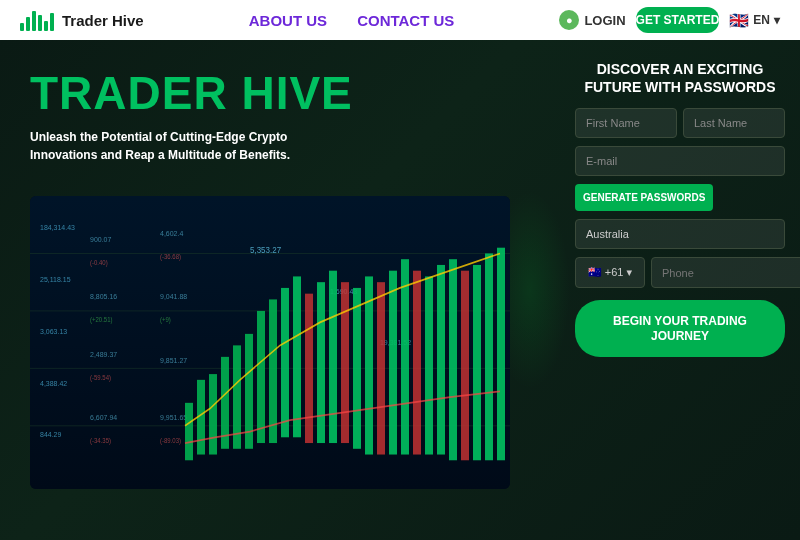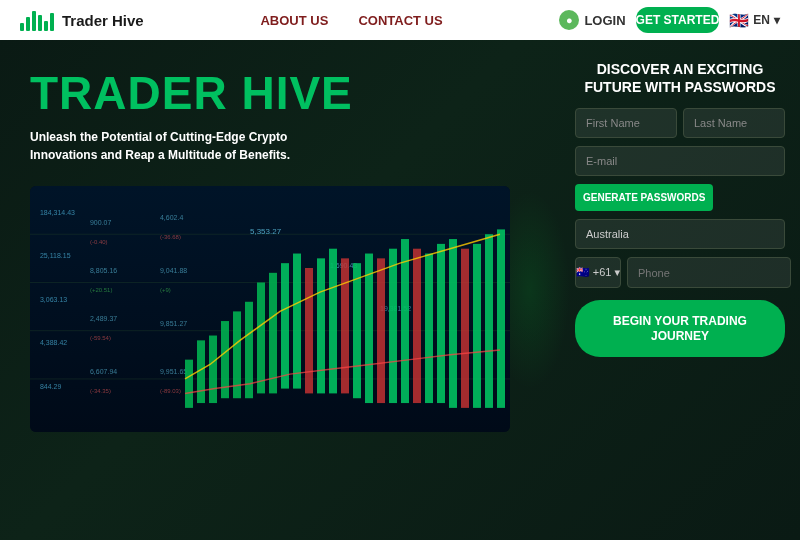--- a/index.html
+++ b/index.html
@@ -45,23 +45,23 @@
       font-weight: bold;
       color: #1a1a1a;
     }
     .nav-links {
       display: flex;
       align-items: center;
       gap: 30px;
       margin: 0 auto;
     }
     .nav-link {
-      font-size: 13px;
+      font-size: 15px;
       font-weight: 600;
-      color: #7f1d1d;
+      color: #6d28d9;
       text-decoration: none;
       cursor: pointer;
       text-align: center;
     }
     .nav-right {
       display: flex;
       align-items: center;
       gap: 10px;
     }
     .login-btn {
@@ -137,26 +137,26 @@
       font-size: 12px;
       font-weight: bold;
       color: #fff;
       line-height: 1.5;
       max-width: 300px;
     }
 
     
     .chart-container {
       width: 480px;
-      height: 246px;
+      height: 293px;
       border-radius: 6px;
       overflow: hidden;
       position: relative;
       background: #000d1a;
-      margin-top: 10px;
+      margin-top: 20px;
     }
     .chart-bg {
       position: absolute;
       inset: 0;
       background: linear-gradient(180deg, #001428 0%, #000a18 100%);
     }
 
     
     .chart-svg {
       position: absolute;
@@ -226,21 +226,21 @@
       white-space: nowrap;
     }
     .phone-row {
       display: flex;
       gap: 6px;
     }
     .phone-prefix {
       display: flex;
       align-items: center;
       gap: 3px;
-      padding: 8px 0;
+      padding: 8px 12px;
       border: 1px solid #3a4a3a;
       border-radius: 4px;
       background: rgba(255,255,255,0.08);
       color: #ccc;
       font-size: 11px;
       cursor: pointer;
       white-space: nowrap;
     }
     .phone-input {
       flex: 1;

